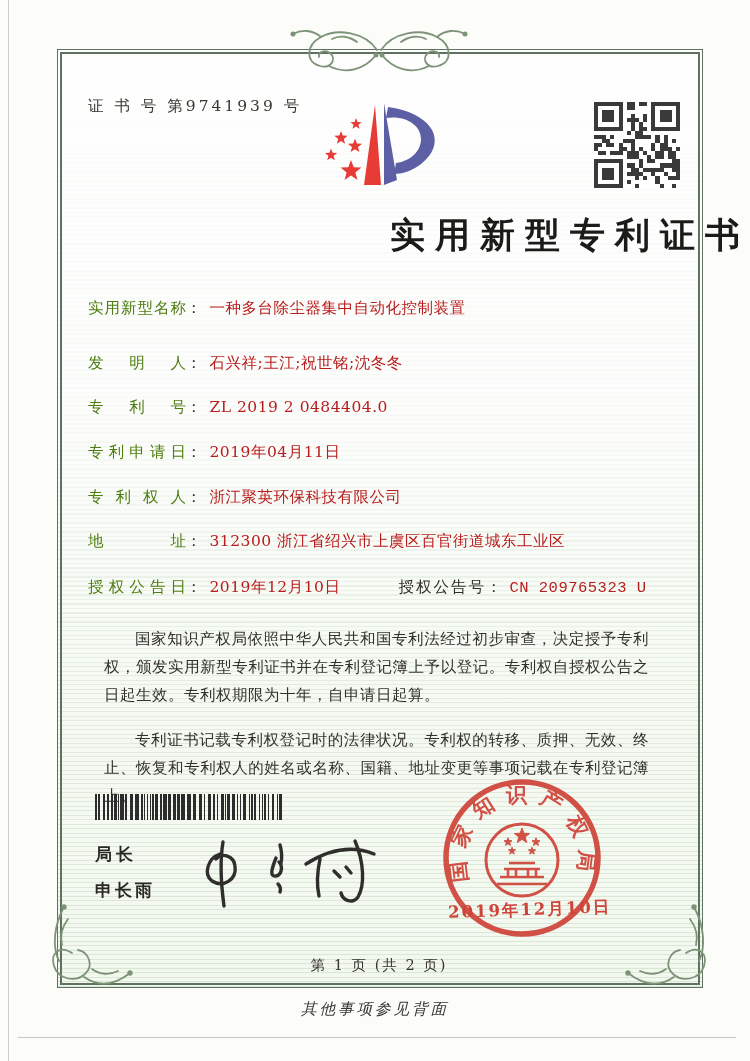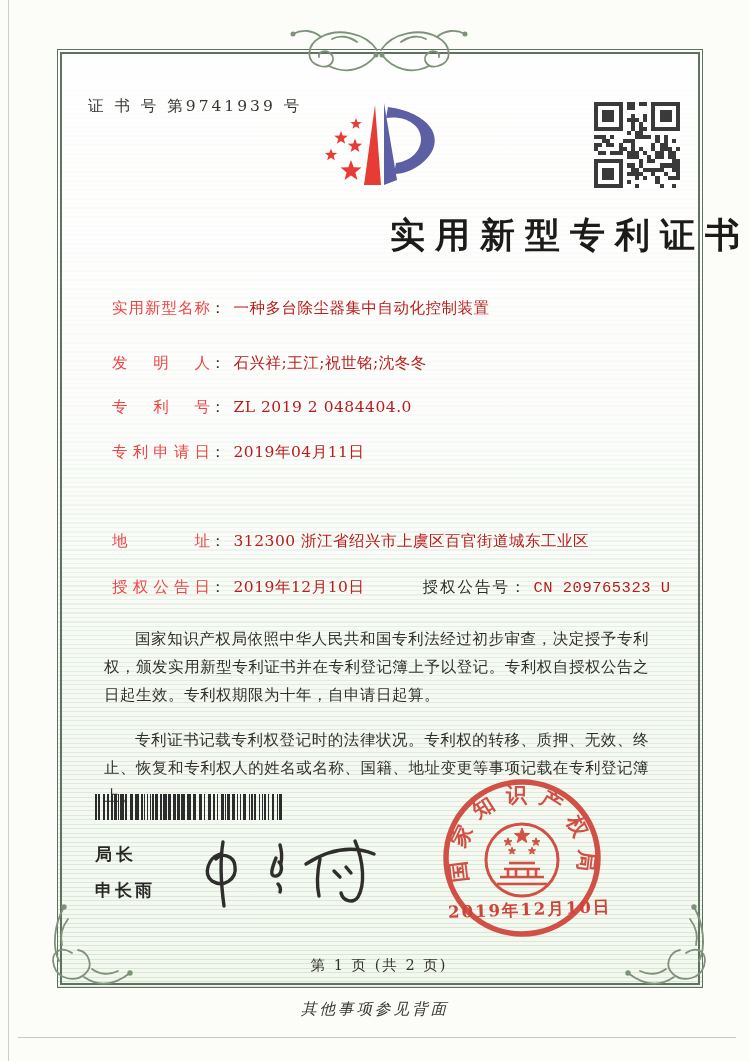--- a/index.html
+++ b/index.html
@@ -26,21 +26,21 @@
     content:"";position:absolute;inset:2px;border:2px solid #5f7261;pointer-events:none;
   }
   .abs{position:absolute;}
 
   .cert-no{left:88px;top:96px;font-size:15.5px;letter-spacing:3px;color:#3a3733;}
 
   .title{left:0;top:212px;width:100%;text-align:right;font-size:35px;font-weight:700;
          letter-spacing:10px;text-indent:10px;color:#1d1b19;}
 
   .field-row{left:88px;width:590px;font-size:15.5px;white-space:nowrap;}
-  .f-label{display:inline-block;width:98px;text-align:justify;text-align-last:justify;vertical-align:bottom;color:#ef4444;margin-left:24px;}
+  .f-label{display:inline-block;width:98px;text-align:justify;text-align-last:justify;vertical-align:bottom;color:#4d7c0f;}
   .f-colon{margin-right:8px;}
   .f-value{color:#b91c1c;letter-spacing:.5px;}
   .grant-pair{display:inline-block;margin-left:58px;font-family:Liberation Mono, monospace;}
   .grant-pair .g-label{letter-spacing:2px;}
 
   .body-text{left:88px;top:609px;width:577px;font-size:15.5px;line-height:1.82;color:#33302c;}
   .body-text p{margin:16px;text-indent:2em;text-align:justify;letter-spacing:.5px;}
 
   .barcode-wrap{left:95px;top:794px;width:190px;height:26px;}
   .signer-title{left:95px;top:843px;font-size:17px;letter-spacing:4px;color:#2a2826;font-weight:600;
@@ -265,20 +265,23 @@
   </div>
   <div class="abs field-row" style="top:353px">
     <span class="f-label">发明人</span><span class="f-colon">：</span><span class="f-value">石兴祥;王江;祝世铭;沈冬冬</span>
   </div>
   <div class="abs field-row" style="top:397px">
     <span class="f-label">专利号</span><span class="f-colon">：</span><span class="f-value">ZL 2019 2 0484404.0</span>
   </div>
   <div class="abs field-row" style="top:442px">
     <span class="f-label">专利申请日</span><span class="f-colon">：</span><span class="f-value">2019年04月11日</span>
   </div>
+  <div class="abs field-row" style="top:487px">
+    <span class="f-label">专利权人</span><span class="f-colon">：</span><span class="f-value">浙江聚英环保科技有限公司</span>
+  </div>
   <div class="abs field-row" style="top:531px">
     <span class="f-label">地址</span><span class="f-colon">：</span><span class="f-value">312300 浙江省绍兴市上虞区百官街道城东工业区</span>
   </div>
   <div class="abs field-row" style="top:577px">
     <span class="f-label">授权公告日</span><span class="f-colon">：</span><span class="f-value">2019年12月10日</span><span class="grant-pair"><span class="g-label">授权公告号</span><span class="f-colon">：</span><span class="f-value">CN 209765323 U</span></span>
   </div>
 
   <div class="abs body-text">
     <p>国家知识产权局依照中华人民共和国专利法经过初步审查，决定授予专利权，颁发实用新型专利证书并在专利登记簿上予以登记。专利权自授权公告之日起生效。专利权期限为十年，自申请日起算。</p>
     <p>专利证书记载专利权登记时的法律状况。专利权的转移、质押、无效、终止、恢复和专利权人的姓名或名称、国籍、地址变更等事项记载在专利登记簿上。</p>

